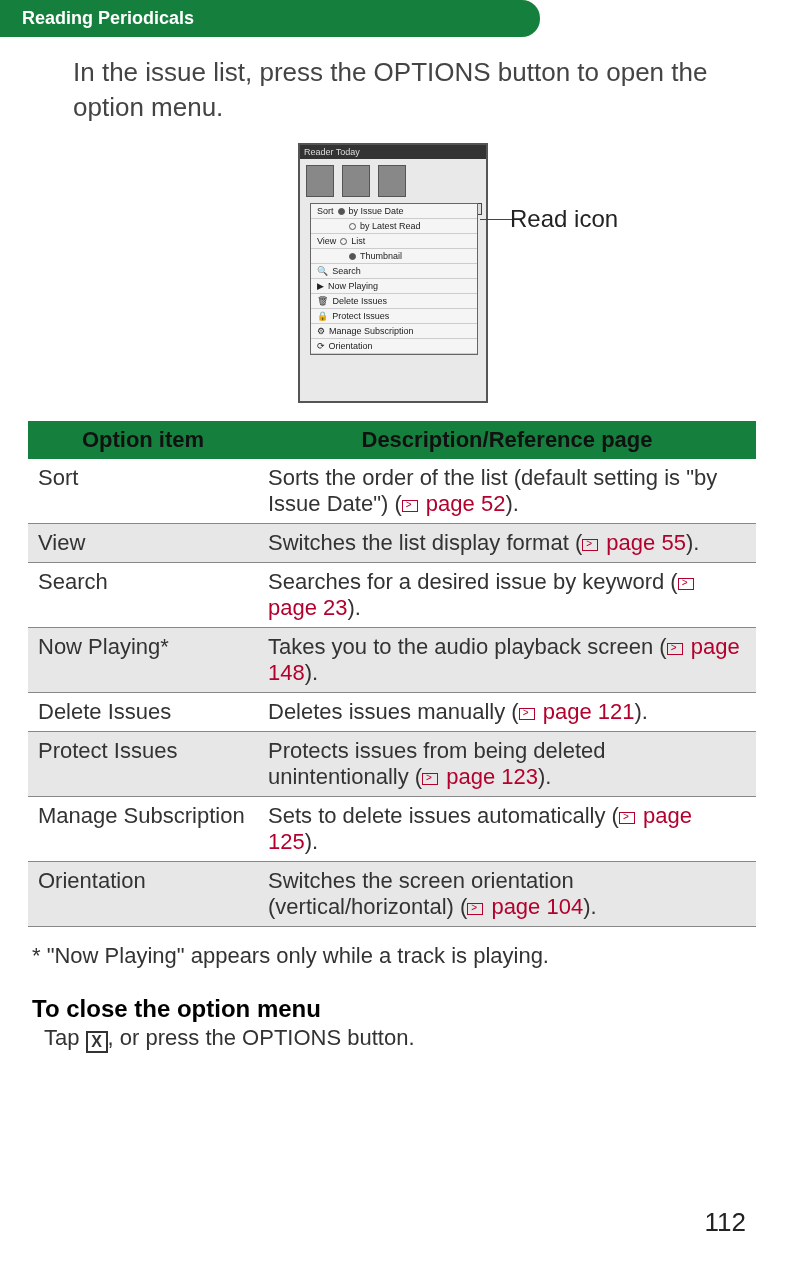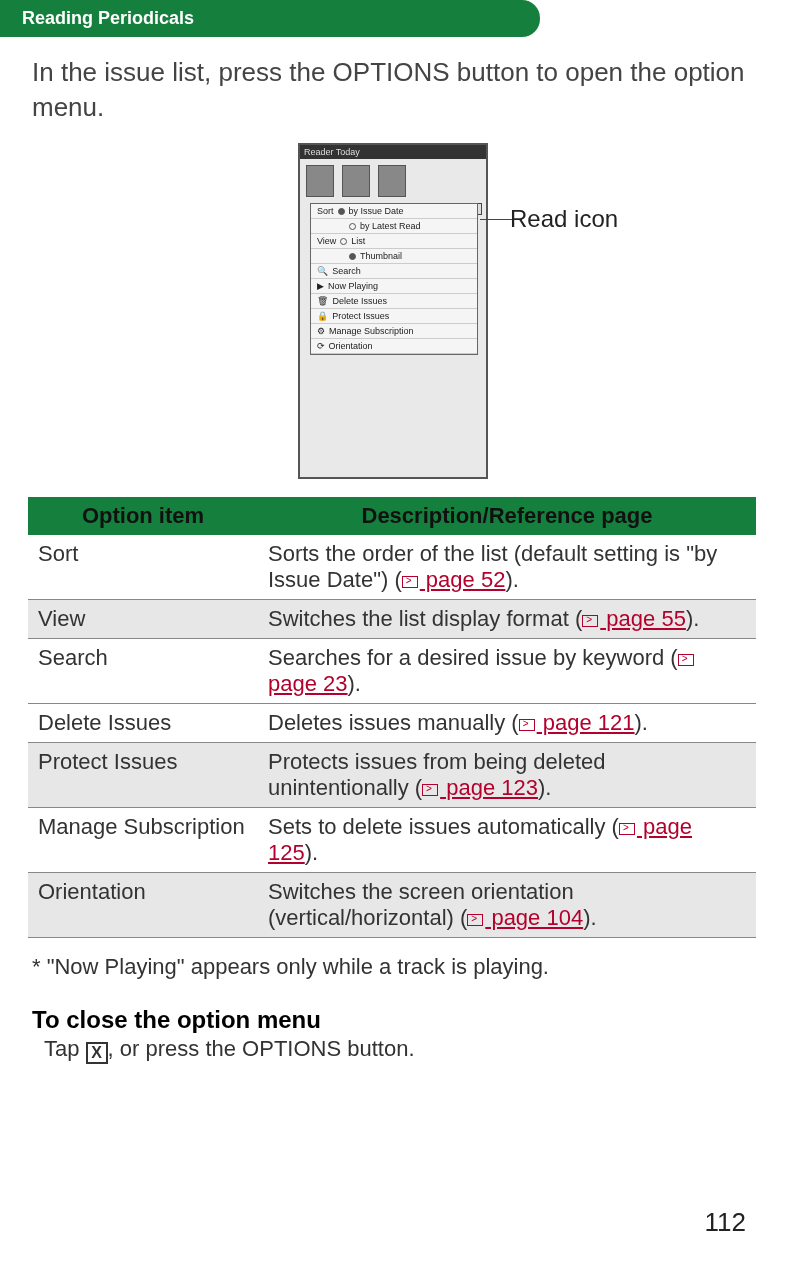--- a/index.html
+++ b/index.html
@@ -20,31 +20,32 @@
     border-top-right-radius: 18px;
     border-bottom-right-radius: 18px;
     display: inline-block;
     width: 540px;
   }
   .intro {
     font-size: 26px;
     color: #444;
     padding: 18px 32px 10px 32px;
     line-height: 1.35;
+    margin-left: 41px;
   }
   .figure-wrap {
     position: relative;
     width: 100%;
     text-align: center;
     margin: 8px 0 18px 0;
   }
   .screenshot {
     display: inline-block;
     width: 190px;
-    height: 336px;
+    height: 260px;
     border: 2px solid #555;
     background: #e9e9e9;
     position: relative;
     vertical-align: top;
   }
   .ss-title {
     background: #333;
     color: #ddd;
     font-size: 9px;
     padding: 2px 4px;
@@ -110,21 +111,21 @@
     border: none;
   }
   .option-table thead th:first-child { width: 230px; }
   .option-table tbody tr { border-bottom: 1px solid #888; }
   .option-table tbody tr.shade { background: #e7e7e7; }
   .option-table td {
     padding: 6px 10px;
     vertical-align: top;
     color: #333;
   }
-  .link-ref { color: #b3002d; text-decoration: underline; }
+  .link-ref { color: #b3002d; }
   .ref-icon {
     display: inline-block;
     width: 16px;
     height: 12px;
     border: 1px solid #b3002d;
     position: relative;
     top: 1px;
     margin-right: 2px;
   }
   .ref-icon::after {
@@ -256,20 +257,24 @@
         <td>Sorts the order of the list (default setting is "by Issue Date") (<span class="ref-icon"></span><span class="link-ref"> page 52</span>).</td>
       </tr>
       <tr class="shade">
         <td>View</td>
         <td>Switches the list display format (<span class="ref-icon"></span><span class="link-ref"> page 55</span>).</td>
       </tr>
       <tr>
         <td>Search</td>
         <td>Searches for a desired issue by keyword (<span class="ref-icon"></span><span class="link-ref"> page 23</span>).</td>
       </tr>
+      <tr class="shade">
+        <td>Now Playing*</td>
+        <td>Takes you to the audio playback screen (<span class="ref-icon"></span><span class="link-ref"> page 148</span>).</td>
+      </tr>
       <tr>
         <td>Delete Issues</td>
         <td>Deletes issues manually (<span class="ref-icon"></span><span class="link-ref"> page 121</span>).</td>
       </tr>
       <tr class="shade">
         <td>Protect Issues</td>
         <td>Protects issues from being deleted unintentionally (<span class="ref-icon"></span><span class="link-ref"> page 123</span>).</td>
       </tr>
       <tr>
         <td>Manage Subscription</td>

